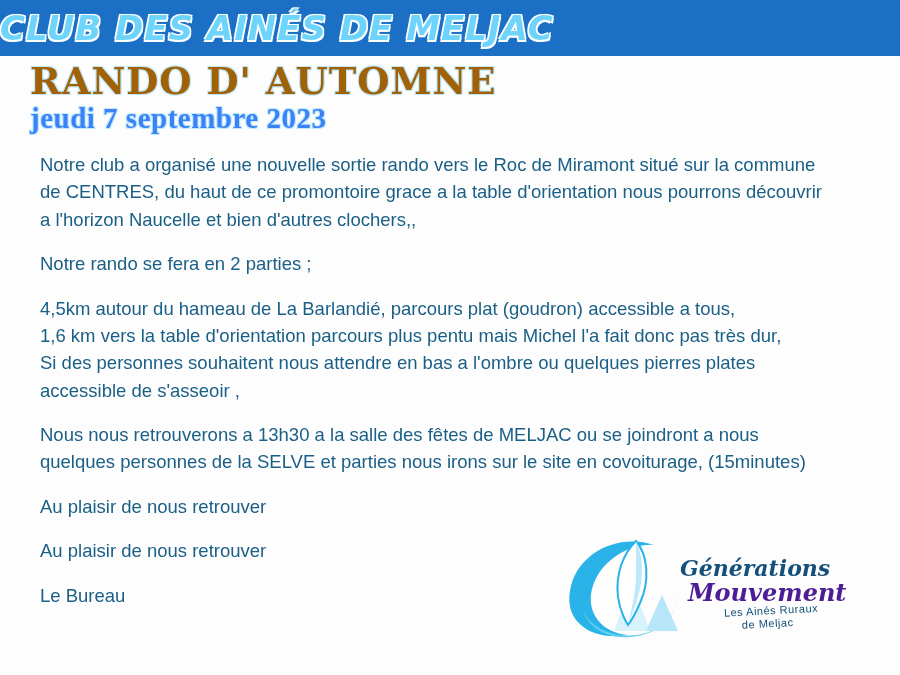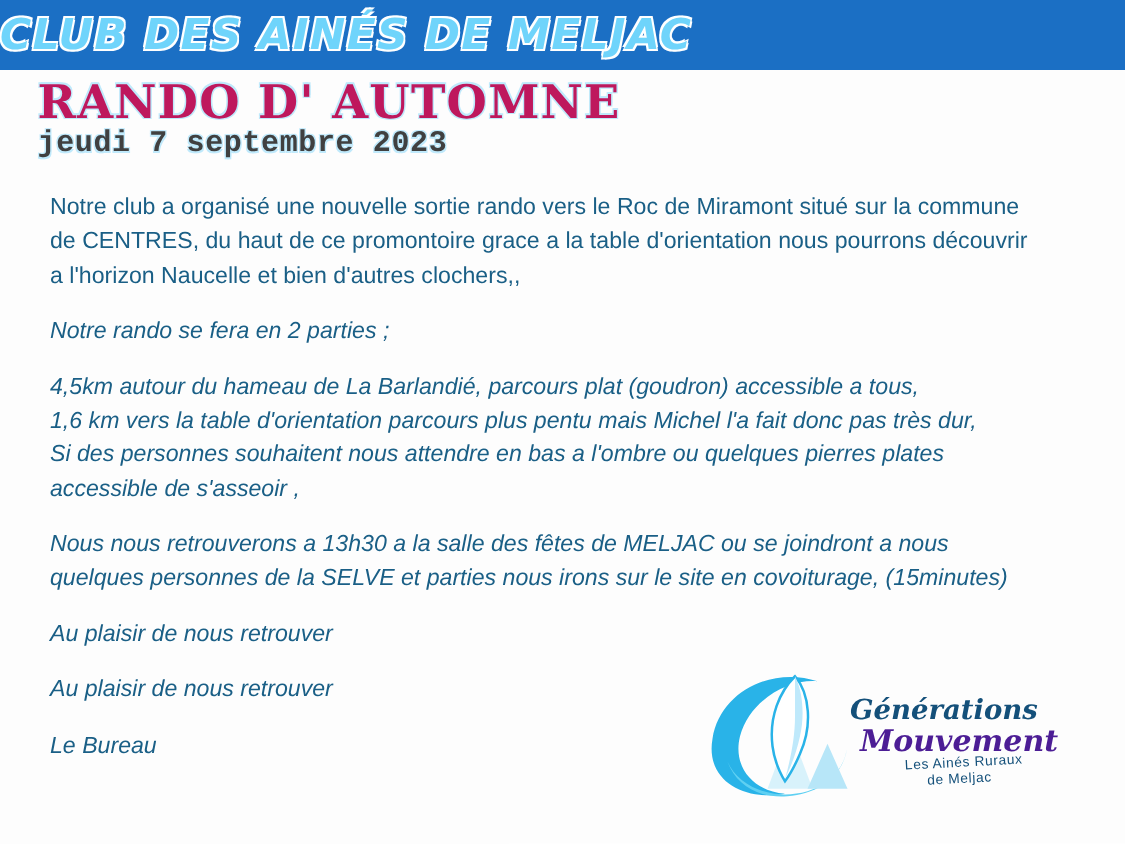--- a/index.html
+++ b/index.html
@@ -59,35 +59,35 @@
   }
   .heading-block {
     position: absolute;
     left: 30px;
     top: 6px;
   }
   .heading-line1 {
     font-family: "DejaVu Serif", serif;
     font-size: 37px;
     font-weight: bold;
-    color: #be185d;
+    color: #a16207;
     letter-spacing: 1px;
     text-shadow:
       -1px -1px 0 #bfe9fb,
        1px -1px 0 #bfe9fb,
       -1px  1px 0 #bfe9fb,
        1px  1px 0 #bfe9fb;
     white-space: nowrap;
     line-height: 1.05;
   }
   .heading-line2 {
-    font-family: Liberation Mono, monospace;
-    font-size: 24px;
-    font-weight: bold;
-    color: #404040;
+    font-family: Liberation Serif, serif;
+    font-size: 29px;
+    font-weight: bold;
+    color: #3b82f6;
     letter-spacing: 0.5px;
     text-shadow:
       -1px -1px 0 #bfe9fb,
        1px -1px 0 #bfe9fb,
       -1px  1px 0 #bfe9fb,
        1px  1px 0 #bfe9fb;
     white-space: nowrap;
     line-height: 1.1;
     margin-top: 2px;
   }
@@ -99,21 +99,20 @@
     color: #1a5f86;
     font-family: "Liberation Sans", sans-serif;
     font-size: 18.5px;
     line-height: 1.48;
   }
   .para {
     margin: 0 0 0 0;
   }
   .para + .para {
     margin-top: 17px;
-    font-style: italic;
   }
   .para.tight + .para.tight {
     margin-top: 0;
   }
   .indent {
     padding-left: 6px;
   }
   
   .logo {
     position: absolute;

